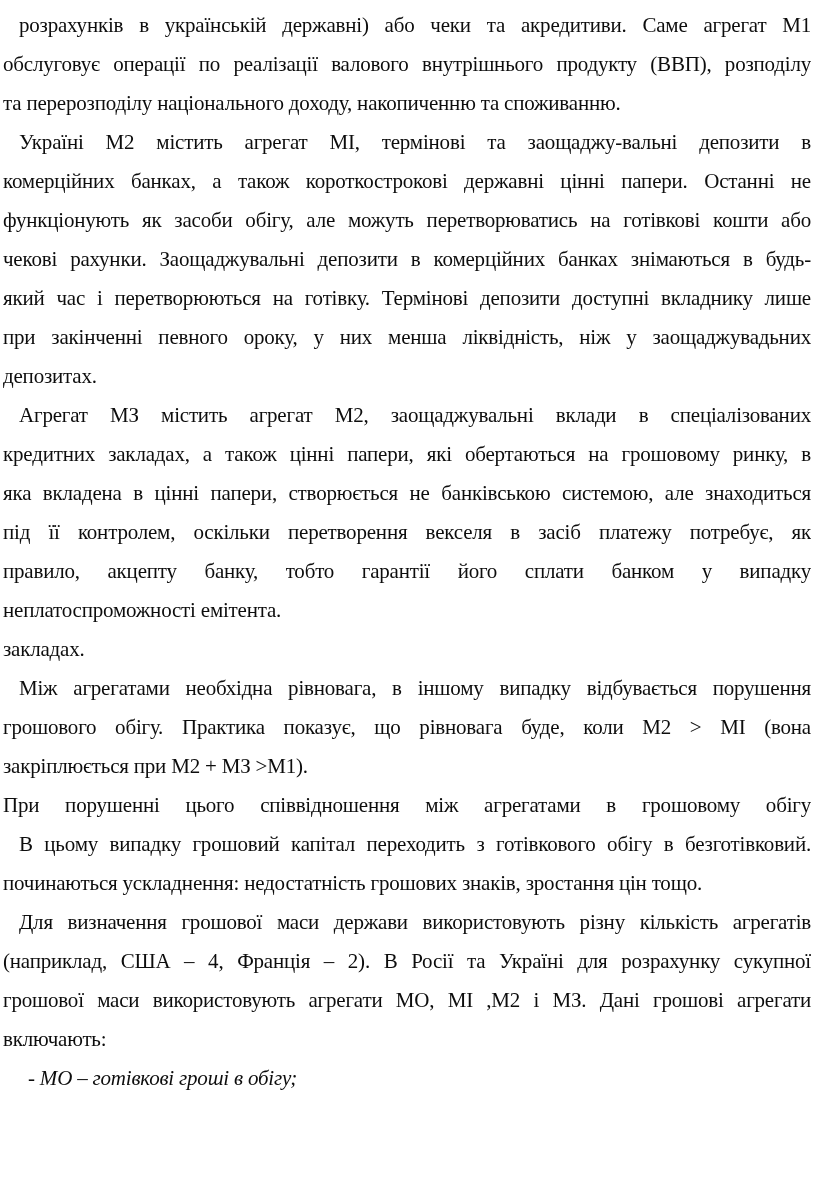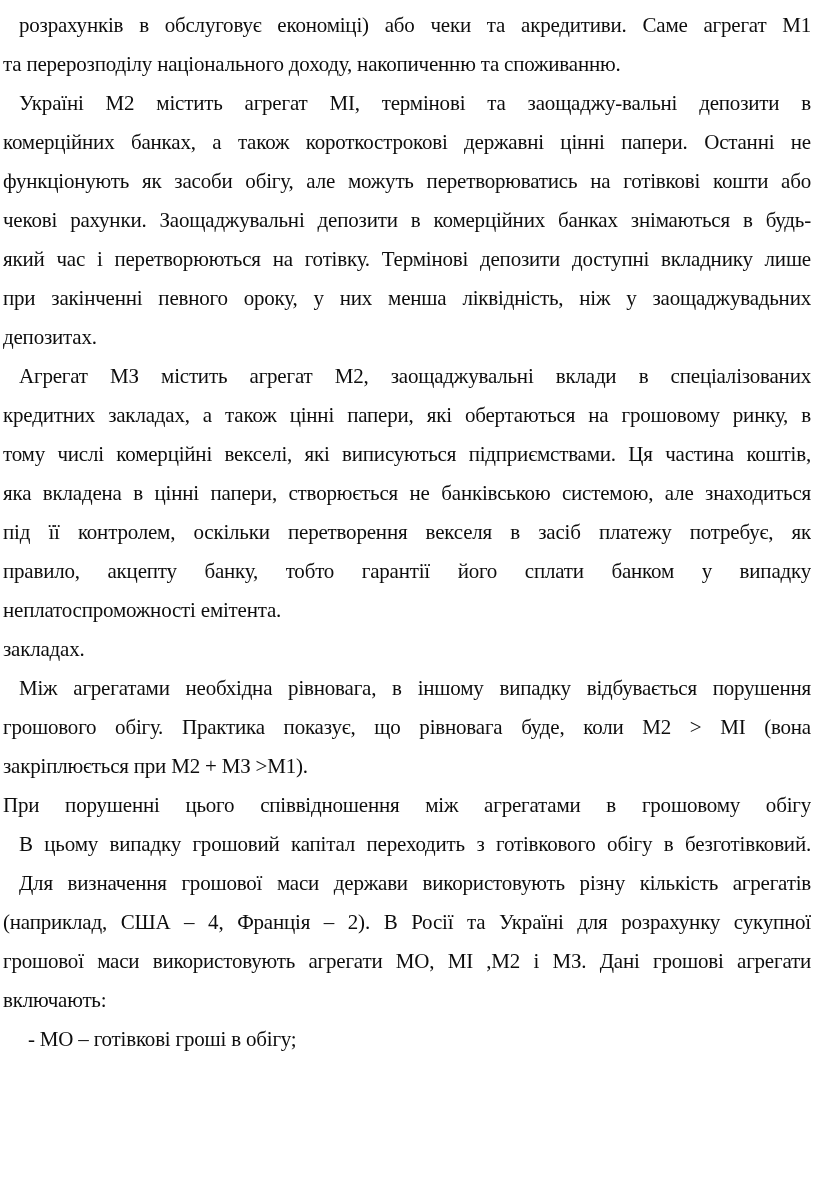--- a/index.html
+++ b/index.html
@@ -26,65 +26,66 @@
     line-height: 39px;
     overflow: hidden;
     text-align: justify;
     text-align-last: justify;
   }
   .ln.last {
     text-align: center;
     text-align-last: left;
   }
   .ind  { text-indent: 16px; }
-  .ind2 { text-indent: 25px; }
+  .ind2 { text-indent: 25px; font-style: italic; }
 </style>
 </head>
 <body>
 
 <div class="page">
 
   <div class="para">
-    <div class="ln j ind">розрахунків в обслуговує економіці) або чеки та акредитиви. Саме агрегат М1</div>
+    <div class="ln j ind">розрахунків в українській державні) або чеки та акредитиви. Саме агрегат М1</div>
+    <div class="ln j">обслуговує операції по реалізації валового внутрішнього продукту (ВВП), розподілу</div>
     <div class="ln last">та перерозподілу національного доходу, накопиченню та споживанню.</div>
   </div>
 
   <div class="para">
     <div class="ln j ind">Україні М2 містить агрегат МІ, термінові та заощаджу-вальні депозити в</div>
     <div class="ln j">комерційних банках, а також короткострокові державні цінні папери. Останні не</div>
     <div class="ln j">функціонують як засоби обігу, але можуть перетворюватись на готівкові кошти або</div>
     <div class="ln j">чекові рахунки. Заощаджувальні депозити в комерційних банках знімаються в будь-</div>
     <div class="ln j">який час і перетворюються на готівку. Термінові депозити доступні вкладнику лише</div>
     <div class="ln j">при закінченні певного ороку, у них менша ліквідність, ніж у заощаджувадьних</div>
     <div class="ln last">депозитах.</div>
   </div>
 
   <div class="para">
     <div class="ln j ind">Агрегат МЗ містить агрегат М2, заощаджувальні вклади в спеціалізованих</div>
     <div class="ln j">кредитних закладах, а також цінні папери, які обертаються на грошовому ринку, в</div>
-    <div class="ln j">тому числі комерційні векселі, які виписуються підприємствами. Ця частина коштів,</div>
     <div class="ln j">яка вкладена в цінні папери, створюється не банківською системою, але знаходиться</div>
     <div class="ln j">під її контролем, оскільки перетворення векселя в засіб платежу потребує, як</div>
     <div class="ln j">правило, акцепту банку, тобто гарантії його сплати банком у випадку</div>
     <div class="ln last">неплатоспроможності емітента.</div>
   </div>
 
   <div class="para">
     <div class="ln last">закладах.</div>
   </div>
 
   <div class="para">
     <div class="ln j ind">Між агрегатами необхідна рівновага, в іншому випадку відбувається порушення</div>
     <div class="ln j">грошового обігу. Практика показує, що рівновага буде, коли М2 &gt; МІ (вона</div>
     <div class="ln last">закріплюється при М2 + МЗ &gt;М1).</div>
   </div>
 
   <div class="para">
     <div class="ln j">При порушенні цього співвідношення між агрегатами в грошовому обігу</div>
     <div class="ln j ind">В цьому випадку грошовий капітал переходить з готівкового обігу в безготівковий.</div>
+    <div class="ln last">починаються ускладнення: недостатність грошових знаків, зростання цін тощо.</div>
   </div>
 
   <div class="para">
     <div class="ln j ind">Для визначення грошової маси держави використовують різну кількість агрегатів</div>
     <div class="ln j">(наприклад, США – 4, Франція – 2). В Росії та Україні для розрахунку сукупної</div>
     <div class="ln j">грошової маси використовують агрегати МО, МІ ,М2 і МЗ. Дані грошові агрегати</div>
     <div class="ln last">включають:</div>
   </div>
 
   <div class="para">

